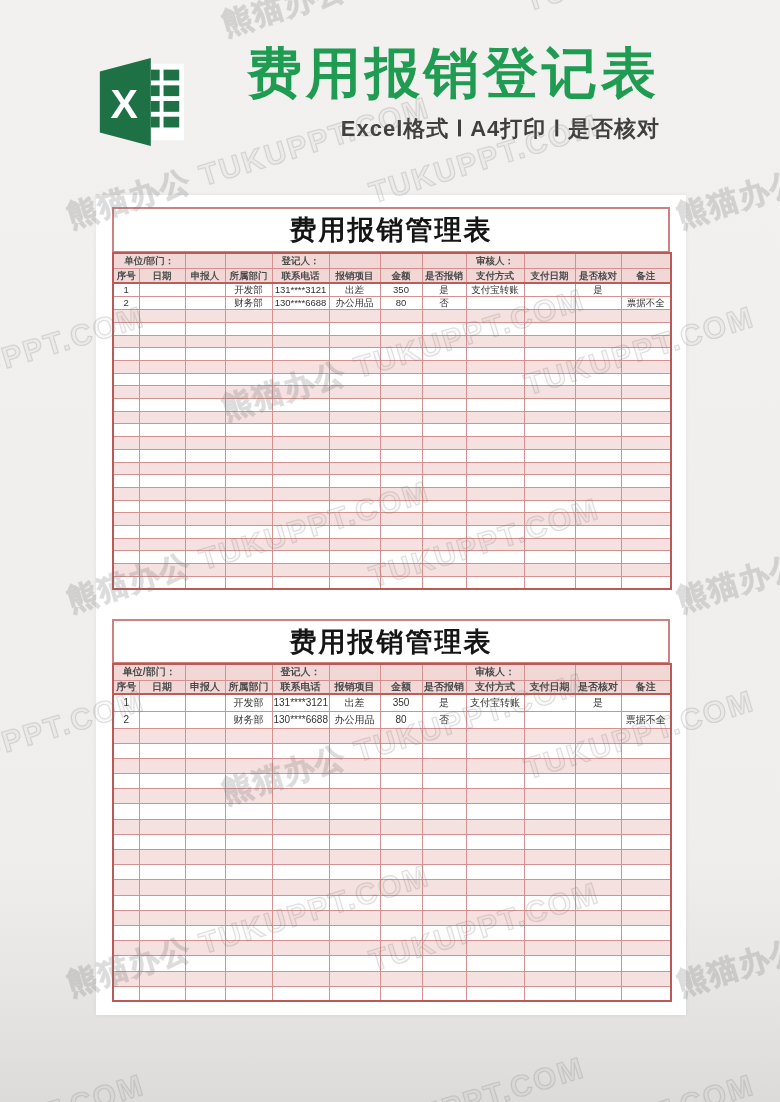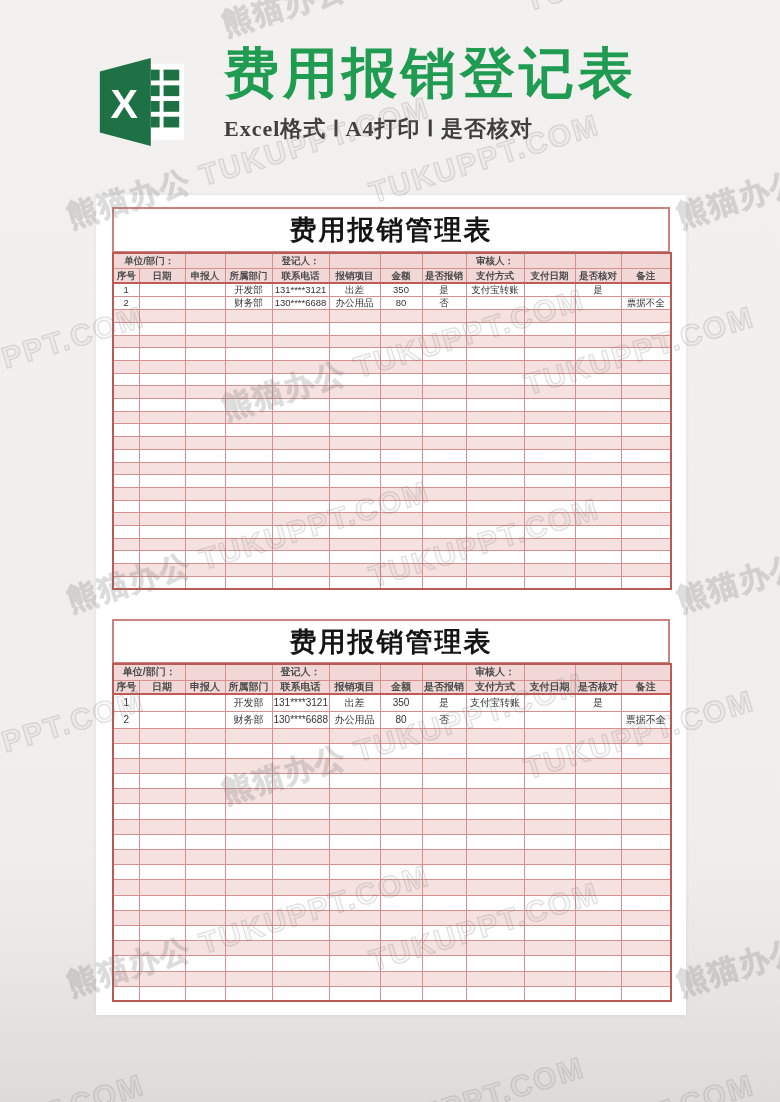--- a/index.html
+++ b/index.html
@@ -18,21 +18,21 @@
   .wm {
     position:absolute; white-space:nowrap;
     font-weight:900; font-size:30px; letter-spacing:2px;
     transform:rotate(-17deg);
     color:rgba(140,140,140,0.05);
     -webkit-text-stroke:1.2px rgba(120,120,120,0.22);
   }
   
   .top-header { position:absolute; left:92px; top:46px; width:600px; display:flex; align-items:flex-start; z-index:2; }
   .excel-icon-box { width:98px; height:100px; margin-top:6px; flex:0 0 auto; }
-  .header-text { margin-left:34px; width:436px; text-align:left;font-family:Liberation Serif, serif; }
+  .header-text { margin-left:34px; width:436px; text-align:right; }
   .main-title {
     font-size:55px; line-height:1.0; font-weight:900; letter-spacing:4px;
     color:#1f9b52; white-space:nowrap;
   }
   .sub-title {
     margin-top:13px; font-size:22px; font-weight:700; letter-spacing:1px;
     color:#3f3f3f; white-space:nowrap;
   }
   
   .page {

